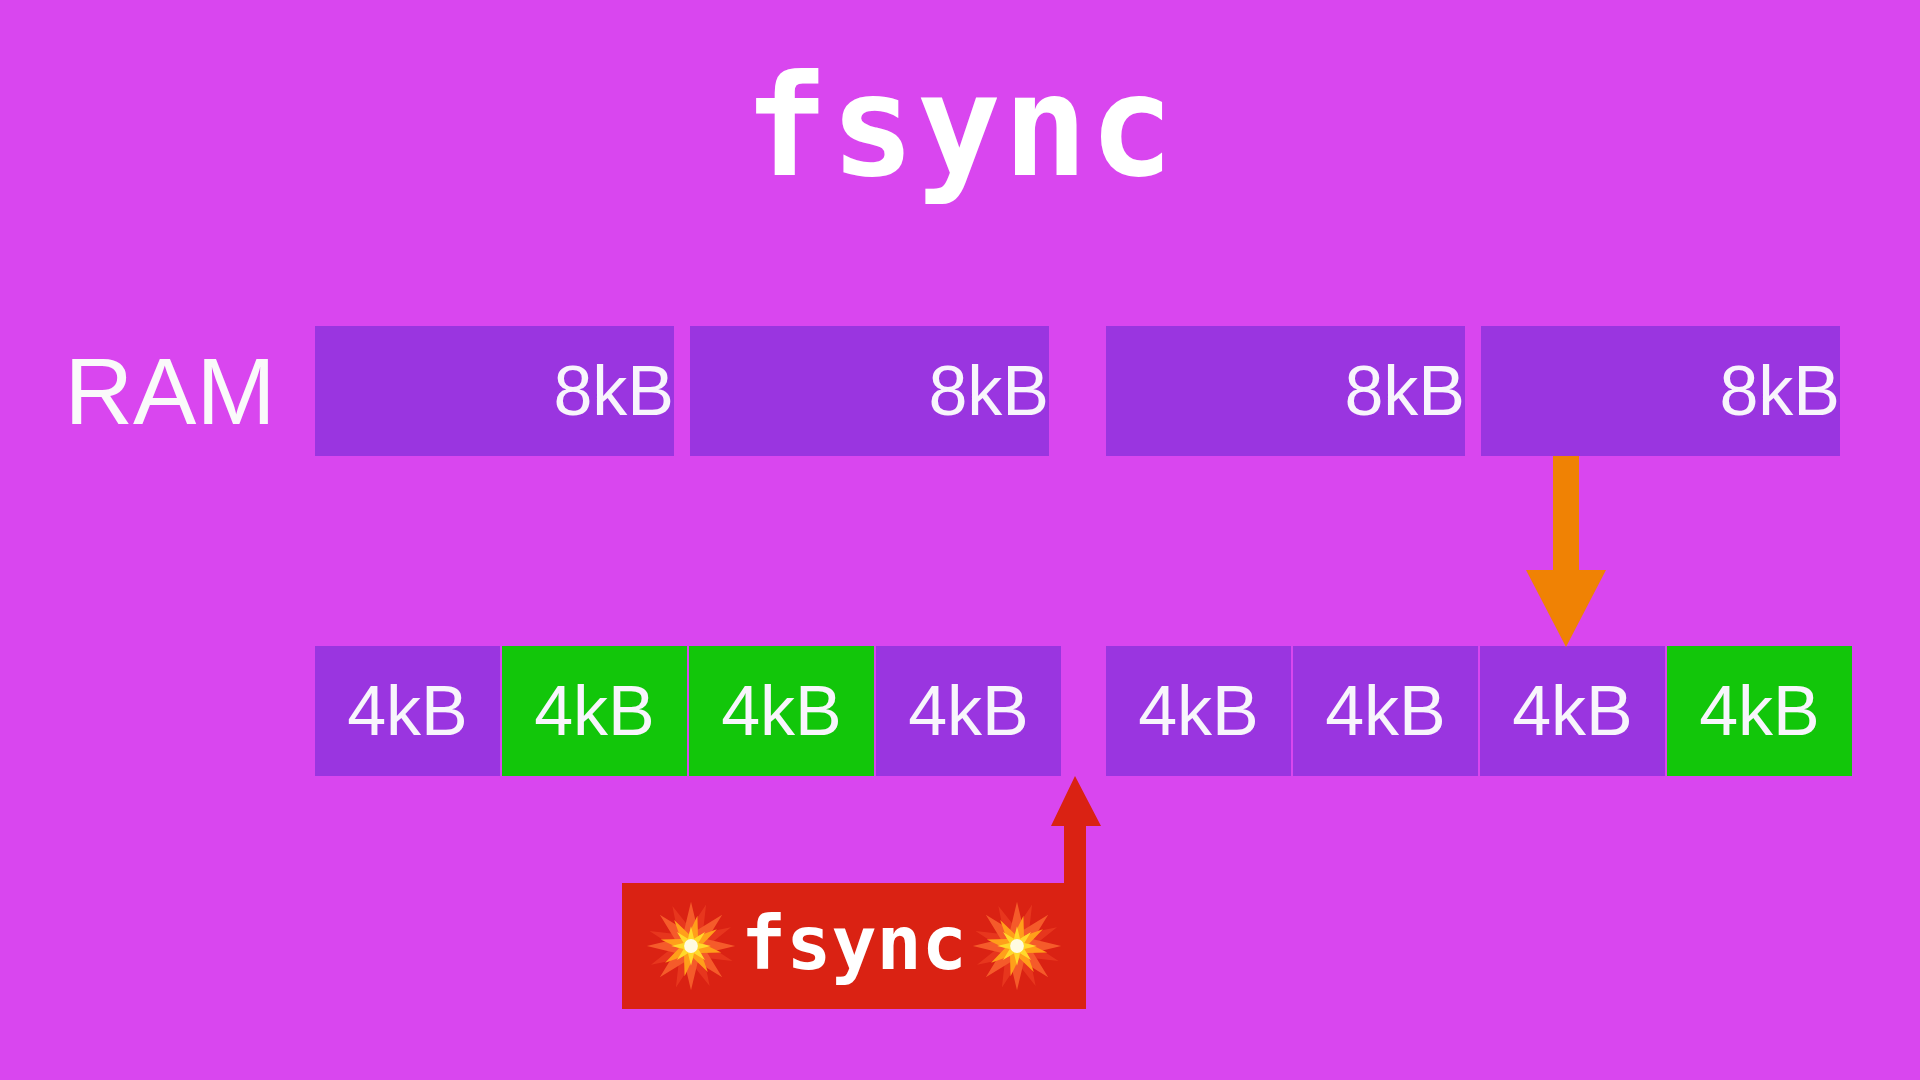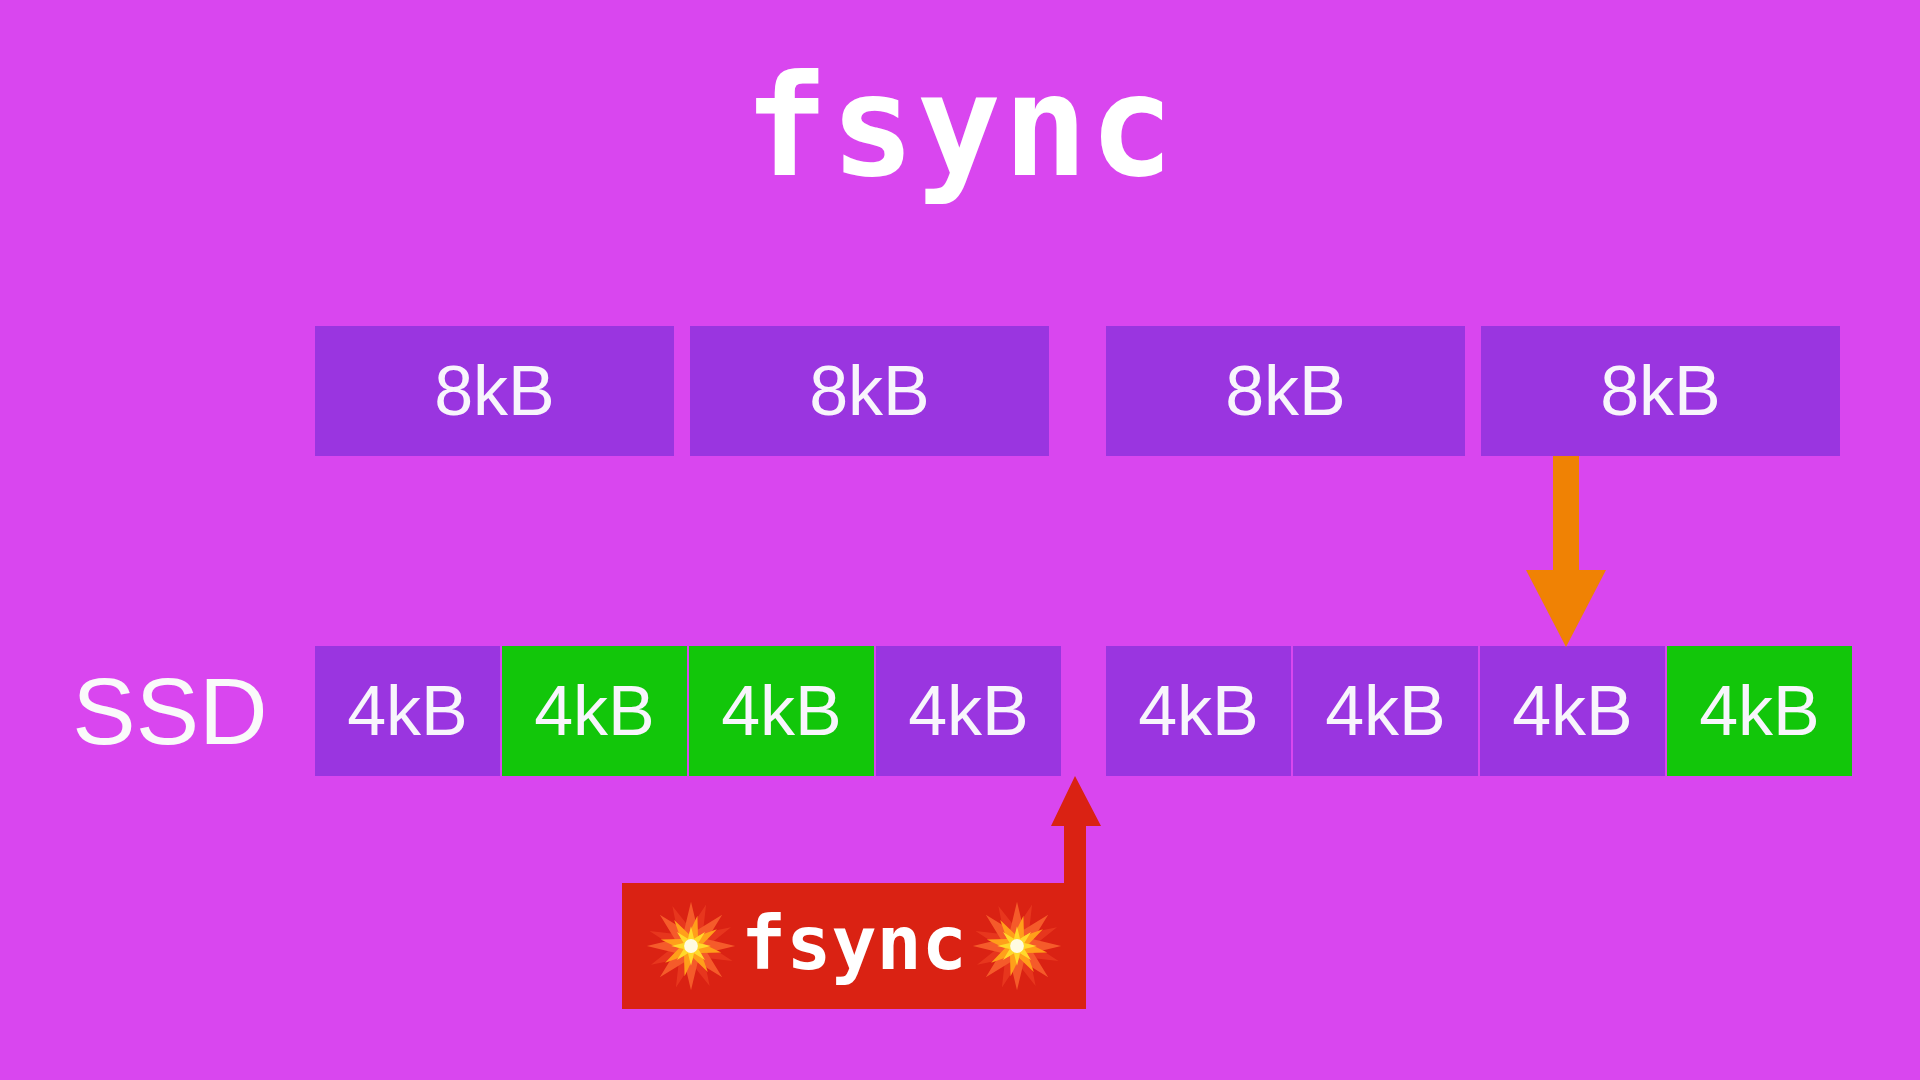--- a/index.html
+++ b/index.html
@@ -29,21 +29,21 @@
     color: #fafafa;
   }
   .row-label.ram { top: 326px; }
   .row-label.ssd { top: 646px; }
   .block {
     position: absolute;
     display: flex; align-items: center; justify-content: center;
     color: #f8f5fc;
     font-size: 70px;
   }
-  .ram-block { top: 326px; width: 359px; height: 130px; }
+  .ram-block { top: 326px; width: 359px; height: 130px; justify-content: flex-end; }
   .ssd-block { top: 646px; width: 185px; height: 130px; }
   .overlay {
     position: absolute; top: 0; left: 0;
     width: 1920px; height: 1080px;
     pointer-events: none;
   }
   .callout {
     position: absolute;
     left: 622px; top: 883px; width: 464px; height: 126px;
     display: flex; align-items: center; justify-content: center;
@@ -59,21 +59,21 @@
   }
   .boom { width: 92px; height: 92px; flex: 0 0 auto; }
 </style>
 </head>
 <body>
 
 <div class="stage" style="background-color: #d946ef;">
 
   <div class="title">fsync</div>
 
-  <div class="row-label ssd">SSD</div>
+  <div class="row-label ram">RAM</div>
 
   <div class="block ram-block" style="left: 315px; background-color: rgb(154, 53, 224);">
       <span>8kB</span>
     </div>
   <div class="block ram-block" style="left: 690px; background-color: rgb(154, 53, 224);">
       <span>8kB</span>
     </div>
   <div class="block ram-block" style="left: 1106px; background-color: rgb(154, 53, 224);">
       <span>8kB</span>
     </div>

